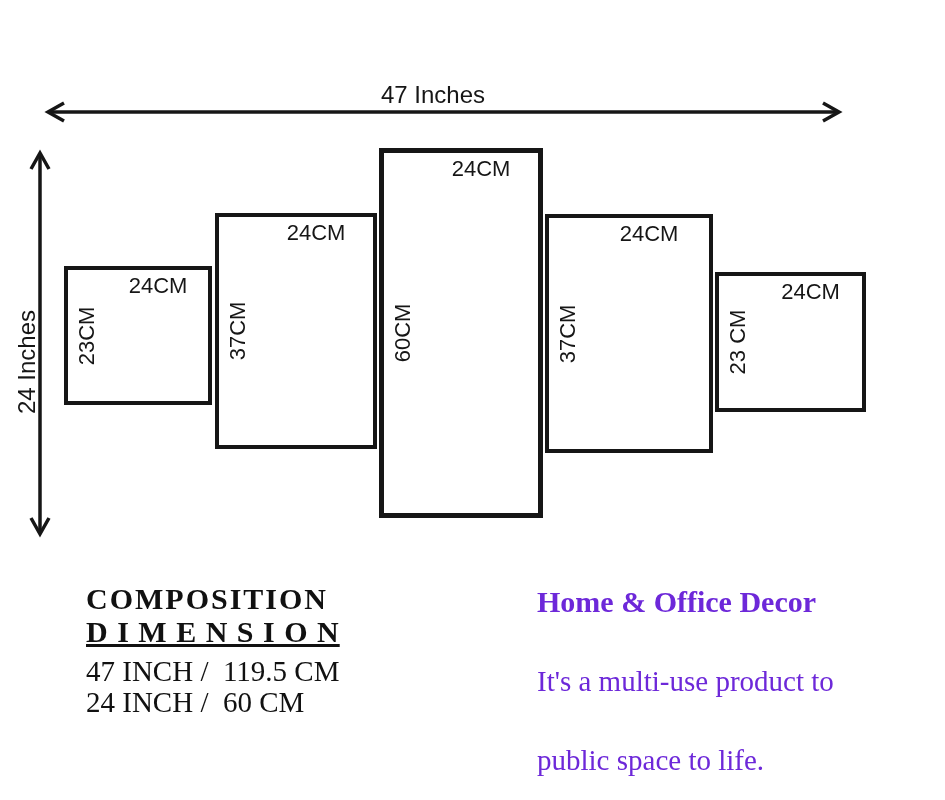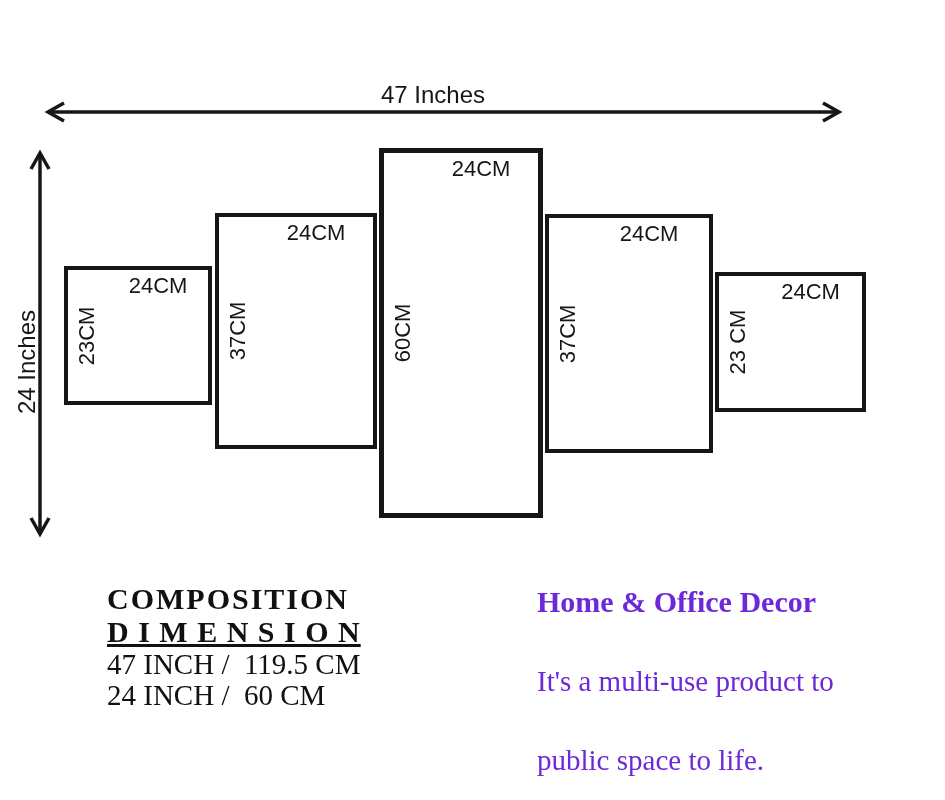--- a/index.html
+++ b/index.html
@@ -60,38 +60,38 @@
   }
   .panel-1 { left: 64px;  top: 266px; width: 148px; height: 139px; }
   .panel-2 { left: 215px; top: 213px; width: 162px; height: 236px; }
   .panel-3 { left: 379px; top: 148px; width: 164px; height: 370px; }
   .panel-4 { left: 545px; top: 214px; width: 168px; height: 239px; }
   .panel-5 { left: 715px; top: 272px; width: 151px; height: 140px; }
 
   
   .comp-block {
     position: absolute;
-    left: 107px; top: 582px;
+    left: 86px; top: 582px;
     font-family: "Liberation Serif", serif;
     color: #111111;
   }
   .comp-h1 {
     font-weight: bold;
     font-size: 30px;
     line-height: 33px;
     letter-spacing: 2px;
   }
   .comp-h2 {
     font-weight: bold;
     font-size: 30px;
     line-height: 33px;
     letter-spacing: 1px;
     text-decoration: underline;
   }
-  .comp-rows { margin-top: 1px; }
+  .comp-rows { margin-top: 8px; }
   .comp-row {
     font-size: 29px;
     line-height: 31px;
     white-space: pre;
   }
 
   .decor-block {
     position: absolute;
     left: 537px; top: 585px;
     font-family: Liberation Serif, serif;

